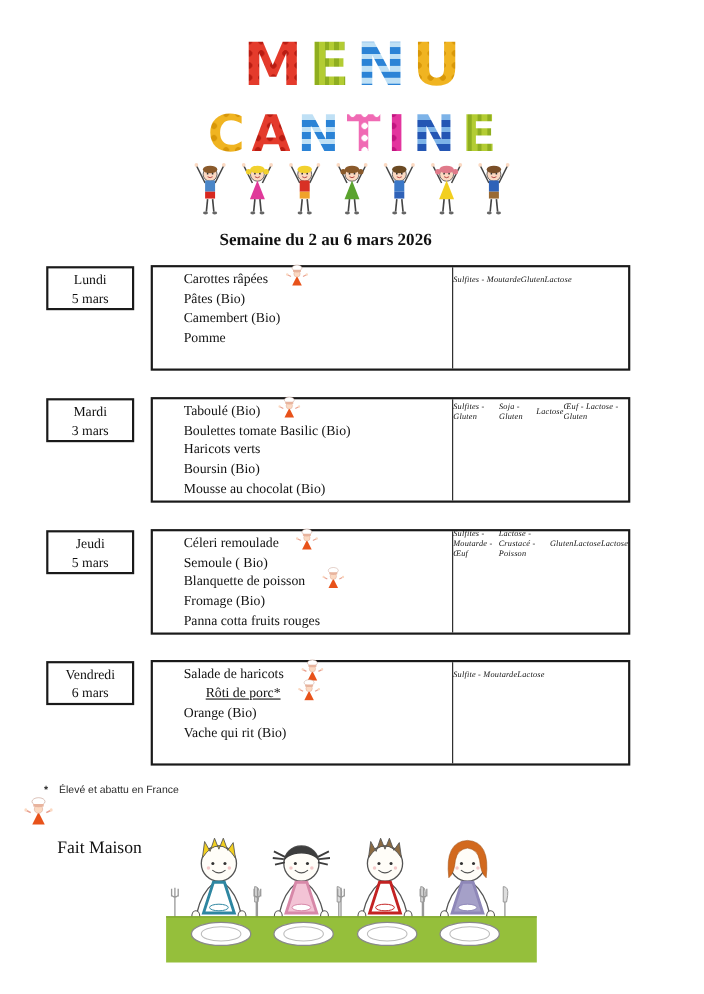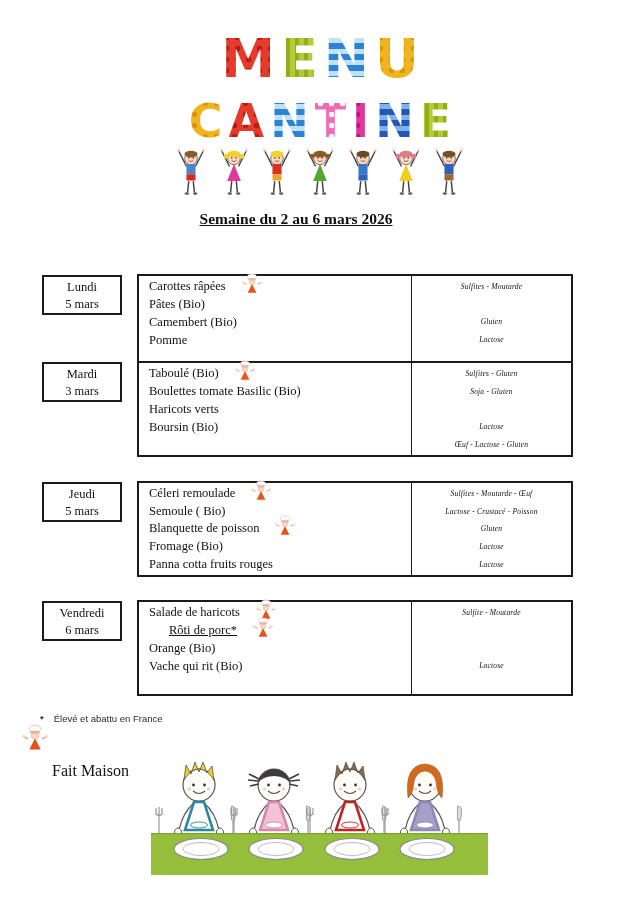--- a/index.html
+++ b/index.html
@@ -19,33 +19,33 @@
   @supports ((-webkit-background-clip: text)) {
     .patterned{-webkit-background-clip:text;background-clip:text;color:transparent;text-shadow:none;}
     .p-dots{background-color:var(--c);background-image:radial-gradient(circle,var(--c2) 2.6px,transparent 3.1px);background-size:11px 11px;}
     .p-hstripes{background-image:repeating-linear-gradient(180deg,var(--c) 0 6px,var(--c2) 6px 11px);}
     .p-vstripes{background-image:repeating-linear-gradient(90deg,var(--c) 0 5px,var(--c2) 5px 9px);}
   }
   .bkids{display:flex;justify-content:center;gap:9px;margin-top:2px;height:56px;}
 
   
   .week-title{position:absolute;top:210px;left:0;width:592px;text-align:center;
-              font-size:15.5px;font-weight:bold;text-decoration:underline;}
+              font-size:15.5px;font-weight:bold;}
 
   
   .block{position:absolute;left:0;width:640px;height:98px;}
   .daybox{position:absolute;left:42px;top:1px;width:80px;height:40px;border:2px solid #1a1a1a;
           text-align:center;padding-top:2px;font-size:12.5px;background:#fff;}
   .dayname,.daydate{line-height:17px;}
   .menubox{position:absolute;left:137px;top:0;width:436px;height:96px;border:2px solid #1a1a1a;display:flex;background:#fff;}
-  .dishes{width:272px;display:flex;flex-direction:column;padding:2px 0 2px 10px;}
+  .dishes{width:272px;display:flex;flex-direction:column;padding:2px 0 2px 28px;}
   .dishrow{height:17.9px;display:flex;align-items:center;font-size:12.5px;white-space:nowrap;}
   .dish.u{text-decoration:underline;margin-left:20px;}
   .chef{margin-left:16px;margin-top:-8px;display:inline-flex;}
-  .allergens{flex:1;border-left:1.5px solid #1a1a1a;display:flex;flex-direction:column;padding:2px 14px;}
+  .allergens{flex:1;border-left:1.5px solid #1a1a1a;display:flex;flex-direction:row;padding:2px 0;}
   .allergrow{height:17.9px;display:flex;align-items:center;justify-content:center;
              font-size:7.5px;font-style:italic;letter-spacing:.2px;}
 
   
   .fn-text,.fn-ast{font-family:"Liberation Sans",sans-serif;font-size:9.5px;color:#2b2b2b;}
   .fn1{position:absolute;top:708px;left:40px;}
   .fn1 .fn-ast{margin-right:10px;font-weight:bold;}
   .fn2-icon{position:absolute;top:724px;left:22px;}
   .fn2-text{position:absolute;top:762px;left:52px;}
 
@@ -195,21 +195,21 @@
     <line x1="17" y1="30" x2="18" y2="40" stroke="#444" stroke-width="1.3"></line>
     <ellipse cx="11.3" cy="41" rx="2" ry="1.2" fill="#666"></ellipse>
           <ellipse cx="18.7" cy="41" rx="2" ry="1.2" fill="#666"></ellipse>
   </svg>
       </div>
   </div>
 
   <div class="week-title">Semaine du 2 au 6 mars 2026</div>
 
   <div id="menu-blocks">
-  <section class="block" style="top: 241px; margin-top: 33px;">
+  <section class="block" style="top: 241px;">
     <div class="daybox">
       <div class="dayname">Lundi</div>
       <div class="daydate">5 mars</div>
     </div>
     <div class="menubox">
       <div class="dishes">
             <div class="dishrow">
               <span class="dish">Carottes râpées</span>
               <span class="chef">
                 <svg width="20" height="20" viewBox="0 0 22 22">
@@ -267,20 +267,23 @@
               </span>
             </div>
             <div class="dishrow">
               <span class="dish">Boulettes tomate Basilic (Bio)</span>
             </div>
             <div class="dishrow">
               <span class="dish">Haricots verts</span>
             </div>
             <div class="dishrow">
               <span class="dish">Boursin (Bio)</span>
+            </div>
+            <div class="dishrow">
+              <span class="dish">Mousse au chocolat (Bio)</span>
             </div>
           </div>
       <div class="allergens">
             <div class="allergrow">Sulfites - Gluten</div>
             <div class="allergrow">Soja - Gluten</div>
             <div class="allergrow"></div>
             <div class="allergrow">Lactose</div>
             <div class="allergrow">Œuf - Lactose - Gluten</div>
           </div>
     </div>

